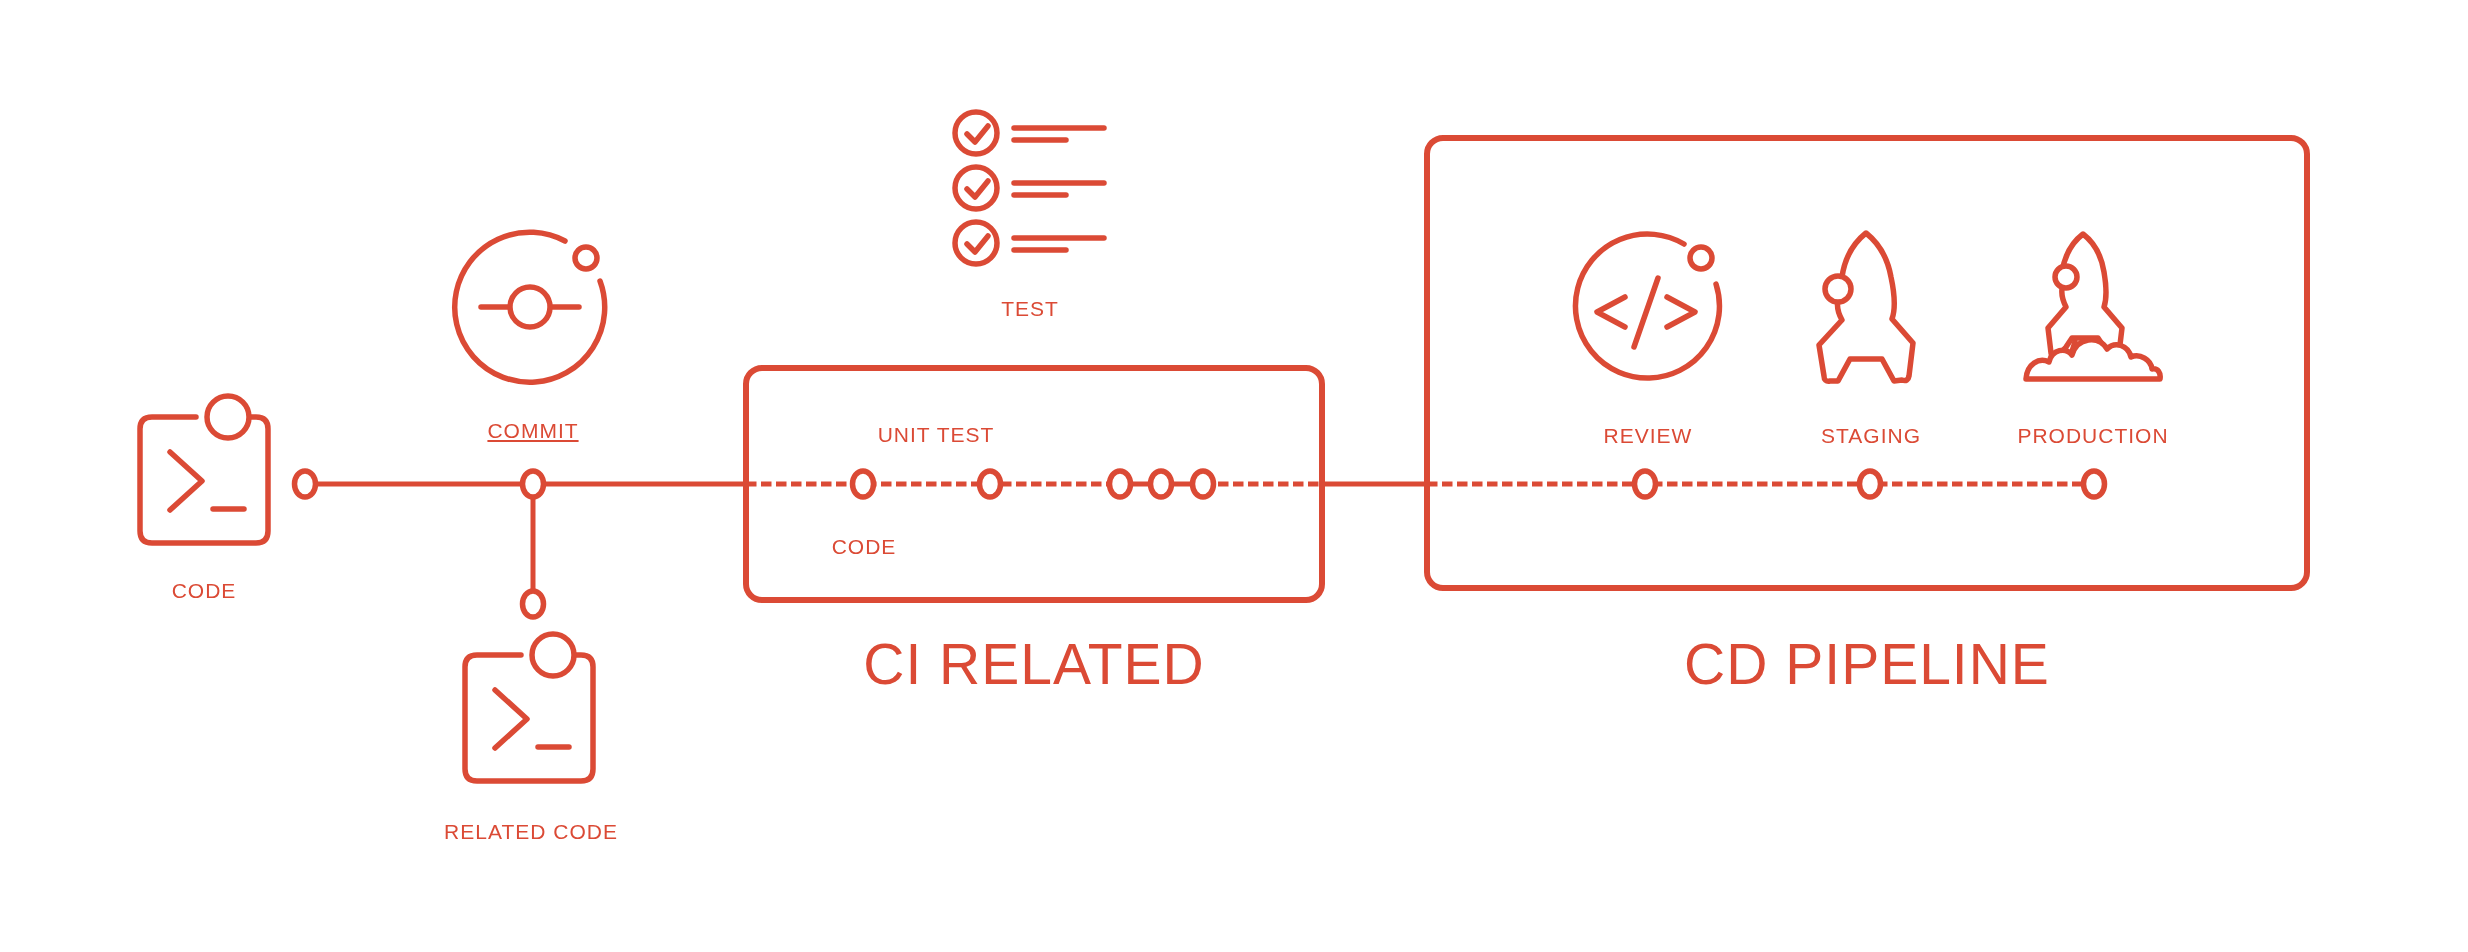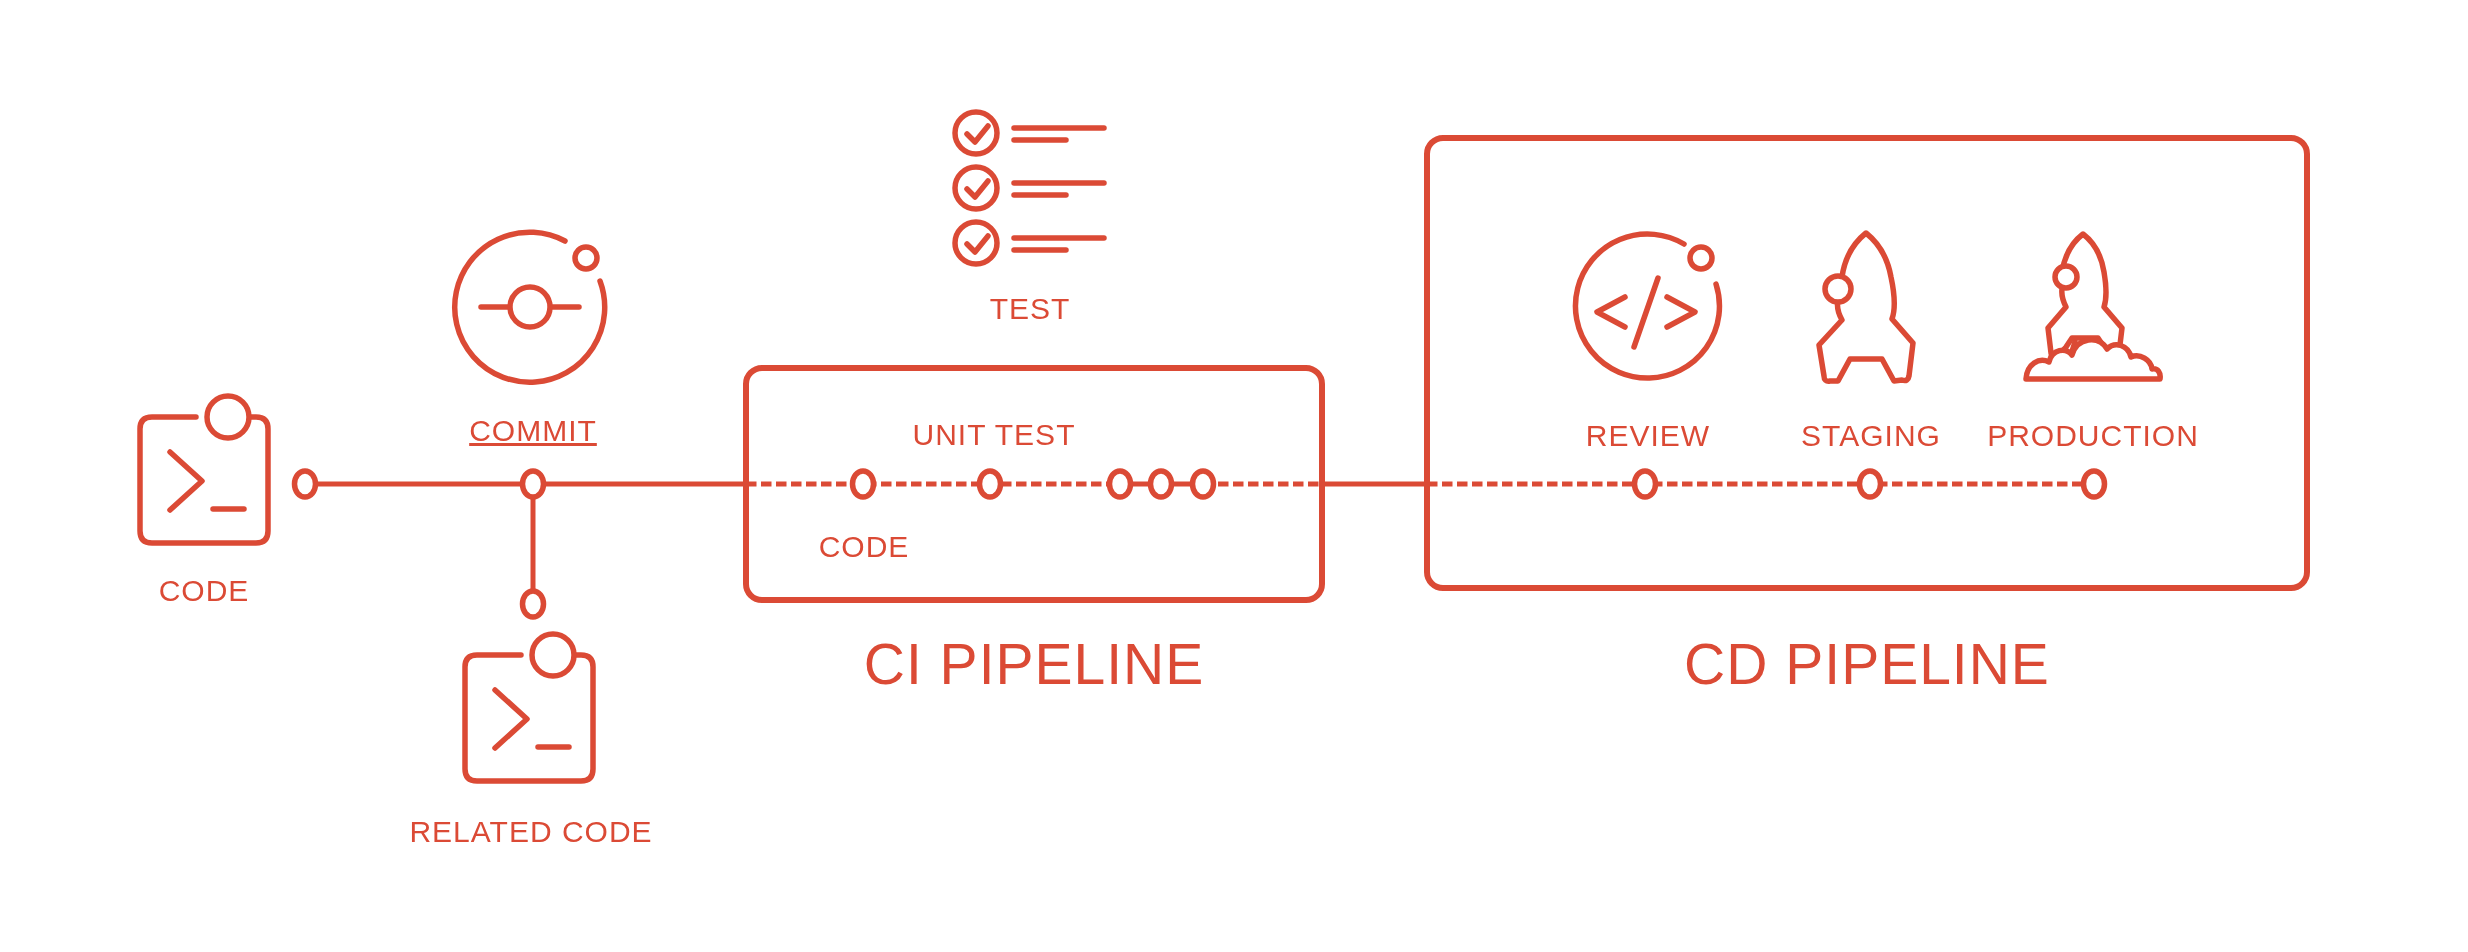--- a/index.html
+++ b/index.html
@@ -12,21 +12,21 @@
     font-family: "Liberation Sans", "DejaVu Sans", sans-serif;
   }
   .diagram-svg { position: absolute; left: 0; top: 0; color: var(--accent); }
   .lbl, .title {
     position: absolute;
     transform: translate(-50%, -50%);
     color: var(--accent);
     white-space: nowrap;
     -webkit-user-select: none; user-select: none;
   }
-  .lbl { font-size: 30px; letter-spacing: 1px; }
+  .lbl { font-size: 21px; letter-spacing: 1px; }
   .title { font-size: 57px; letter-spacing: 1px; }
 </style>
 </head>
 <body>
 
 <div id="canvas">
 
   <svg class="diagram-svg" width="2468" height="952" viewBox="0 0 2468 952">
 
     <g fill="none" stroke="currentColor" stroke-width="5">
@@ -134,22 +134,22 @@
       <ellipse cx="1645" cy="484" rx="10.5" ry="13"></ellipse>
       <ellipse cx="1870" cy="484" rx="10.5" ry="13"></ellipse>
       <ellipse cx="2094" cy="484" rx="10.5" ry="13"></ellipse>
     </g>
   </svg>
 
   <div class="lbl" style="left:204px;  top:591px;">CODE</div>
   <div class="lbl" style="left:533px;  top:431px;text-decoration:underline;">COMMIT</div>
   <div class="lbl" style="left:531px;  top:832px;">RELATED CODE</div>
   <div class="lbl" style="left:1030px; top:309px;">TEST</div>
-  <div class="lbl" style="left:994px;  top:435px;text-align:center;">UNIT TEST</div>
+  <div class="lbl" style="left:936px;  top:435px;text-align:center;">UNIT TEST</div>
   <div class="lbl" style="left:864px;  top:547px;">CODE</div>
   <div class="lbl" style="left:1648px; top:436px;">REVIEW</div>
   <div class="lbl" style="left:1871px; top:436px;">STAGING</div>
   <div class="lbl" style="left:2093px; top:436px;">PRODUCTION</div>
 
-  <div class="title" style="left:1034px; top:664px;">CI PIPELINE</div>
+  <div class="title" style="left:1034px; top:664px;">CI RELATED</div>
   <div class="title" style="left:1867px; top:664px;">CD PIPELINE</div>
 
 </div>
 
 </body></html>

